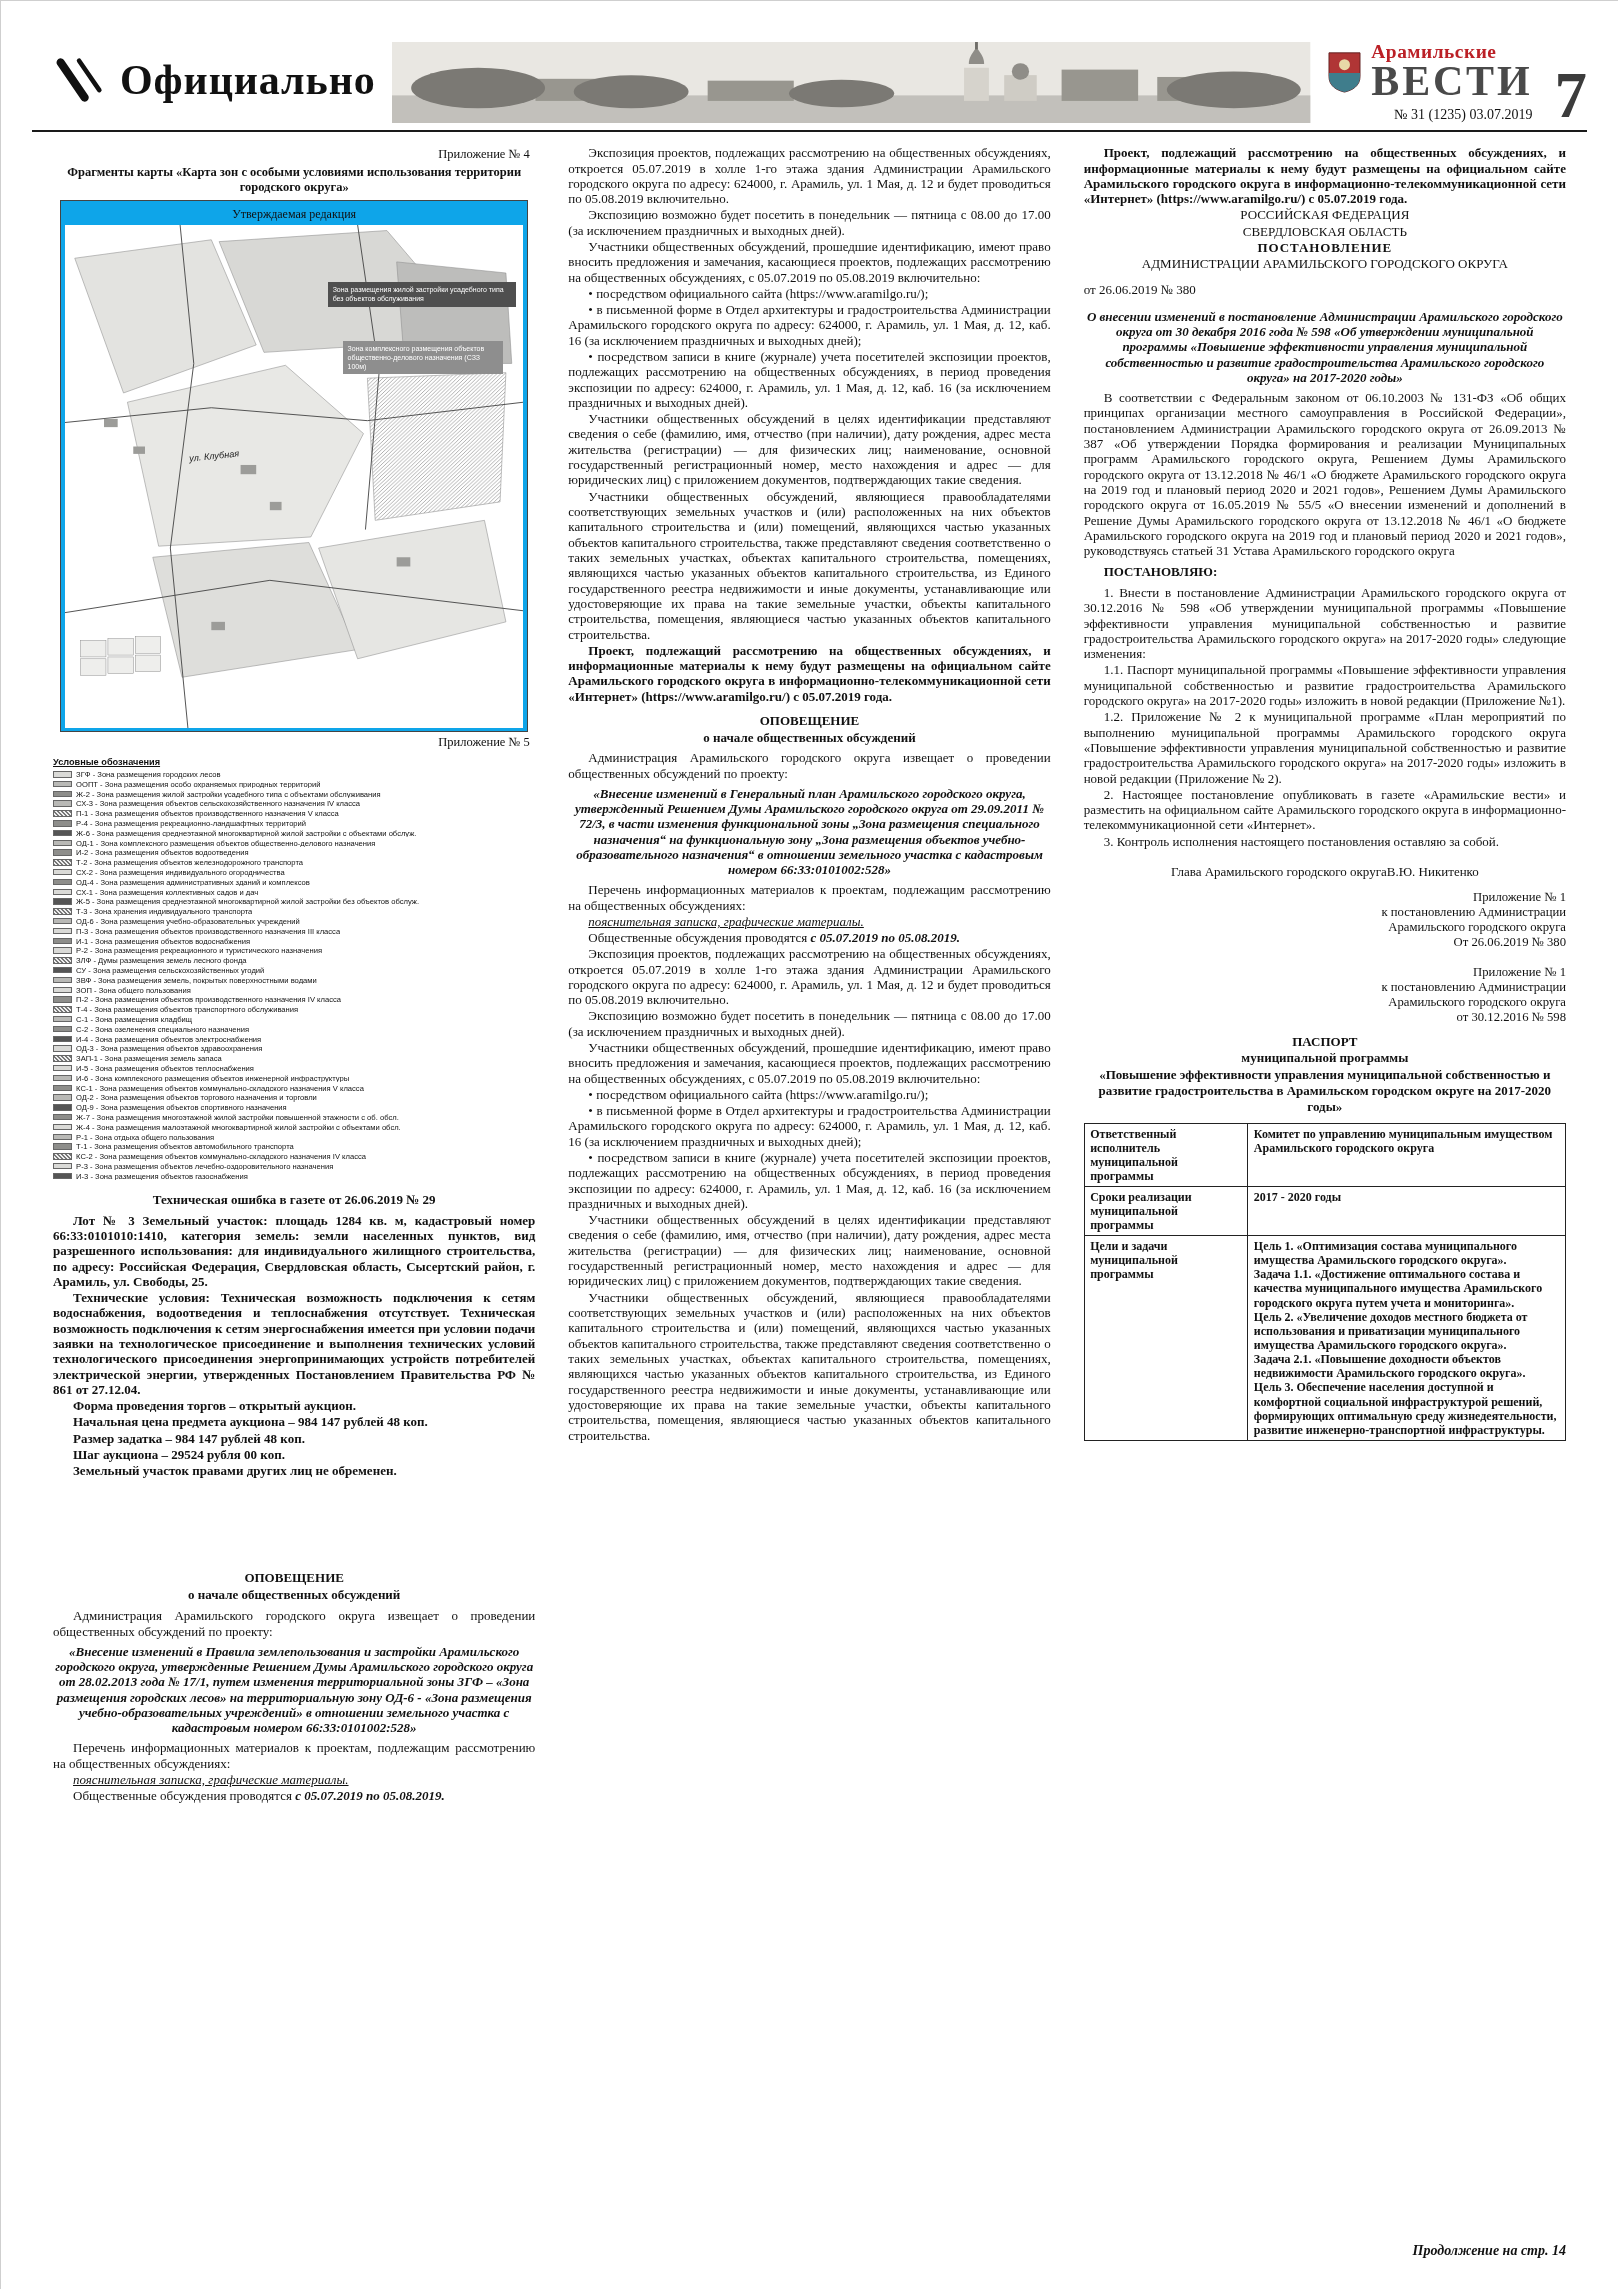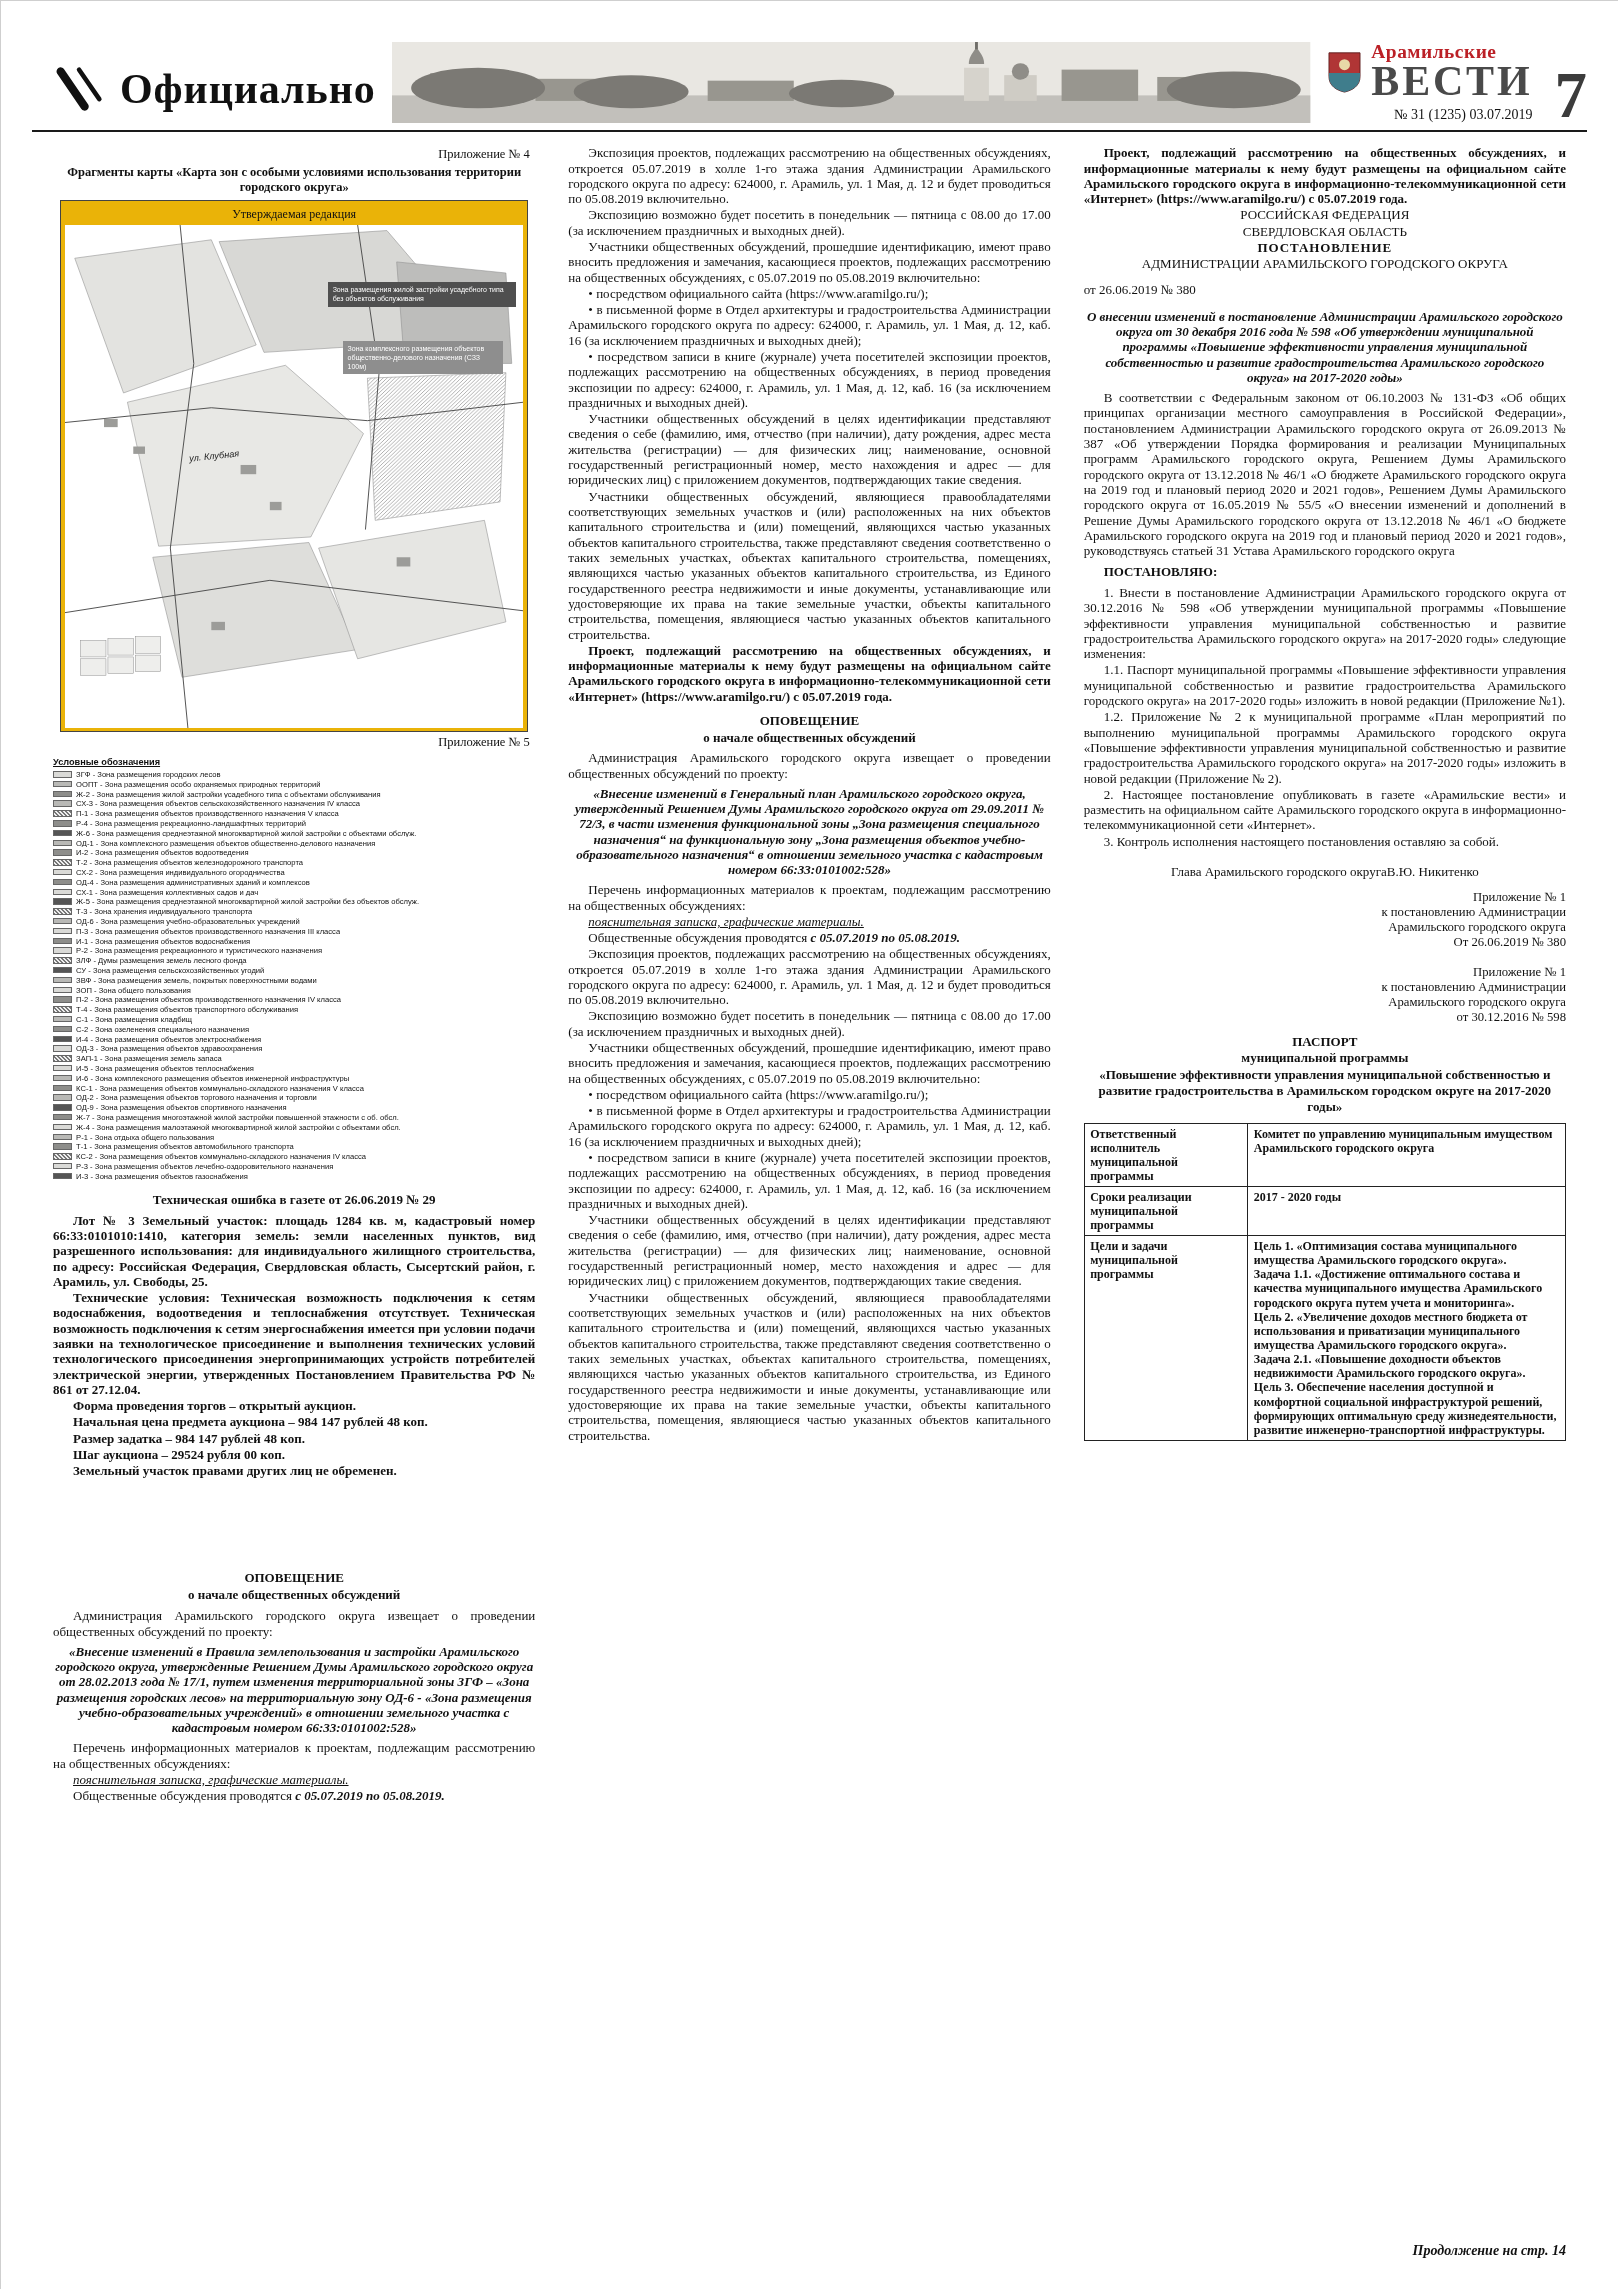--- a/index.html
+++ b/index.html
@@ -1,21 +1,21 @@
 <!DOCTYPE html>
 <html lang="ru" style="font-size:14.8px"><head>
 <meta charset="utf-8">
 <style>
   html,body{margin:0;padding:0;background:#fff;}
   .page{width:1619px;height:2290px;margin:0 auto;background:#fff;position:relative;overflow:hidden;
         font-family:"Liberation Serif","DejaVu Serif",serif;color:#111;border:0.9px solid #cfcfcf;box-sizing:border-box;}
 
   
   .masthead{display:flex;align-items:flex-end;gap:16.6px;padding:41px 31px 0 52px;}
-  .mh-left{display:flex;align-items:center;gap:13px;flex:none;margin-bottom:10px;}
+  .mh-left{display:flex;align-items:center;gap:13px;flex:none;margin-bottom:19px;}
   .section-title{font-size:42px;font-weight:bold;letter-spacing:0.9px;}
   .mh-photo{flex:1;height:81px;overflow:hidden;}
   .mh-photo svg{width:100%;height:100%;display:block;}
   .mh-brand{flex:none;display:flex;flex-direction:column;align-items:flex-end;}
   .brand-row{display:flex;align-items:center;gap:9.2px;}
   .brand-top{color:#bb2026;font-weight:bold;font-size:19.4px;letter-spacing:0.5px;line-height:1;}
   .brand-main{font-size:42px;font-weight:bold;color:#4a4a4a;letter-spacing:2.8px;line-height:.95;}
   .page-num{font-size:65px;font-weight:bold;color:#3c3c3c;line-height:.8;margin:0 0 1.8px 5.5px;}
   .issue{font-size:14px;text-align:right;margin-top:5.5px;}
   .mh-rule{height:1.8px;background:#1a1a1a;margin:7.4px 31px 0;}
@@ -38,21 +38,21 @@
   .s-l{margin:11px 0;}
   .s-hi{font-weight:bold;text-indent:20px;margin:5.5px 0;}
   .s-r{text-align:right;white-space:pre-line;margin-top:11px;font-size:12.7px;}
   .s-r + .s-r{margin-top:14.8px;}
   .s-sig{display:flex;justify-content:center;margin:14.8px 0 9.2px;}
   .run-bi{font-weight:bold;font-style:italic;}
 
   
   .appendix{text-align:right;font-size:12.5px;margin:1.8px 5.5px 2.8px 0;}
   .map-heading{text-align:center;font-weight:bold;font-size:12.5px;margin:1.8px 5.5px 4.6px;line-height:1.25;}
-  .map-fig{border:0.9px solid #444;margin:1.8px auto 2.8px;width:97%;padding:3.7px;position:relative;box-sizing:border-box;background:#eab308;}
+  .map-fig{border:0.9px solid #444;margin:1.8px auto 2.8px;width:97%;padding:3.7px;position:relative;box-sizing:border-box;background:#0ea5e9;}
   .map-title{text-align:center;font-size:12px;margin:1.8px 0 3.7px;}
   .map-stage{position:relative;}
   .map-svg{width:100%;height:503px;display:block;}
   .map-callout-dark{position:absolute;top:57px;right:7.4px;width:41%;background:#4f4f4f;color:#fff;
       font:7px/1.3 "Liberation Sans","DejaVu Sans",sans-serif;padding:3.7px 4.6px;box-sizing:border-box;}
   .map-callout-light{position:absolute;top:116px;right:20px;width:35%;background:#8e8e8e;color:#fff;
       font:7px/1.3 "Liberation Sans","DejaVu Sans",sans-serif;padding:2.8px 4.6px;box-sizing:border-box;}
   .map-street{position:absolute;left:27%;top:45%;transform:rotate(-6deg);
       font:italic 9.2px "Liberation Sans","DejaVu Sans",sans-serif;color:#222;}
 

